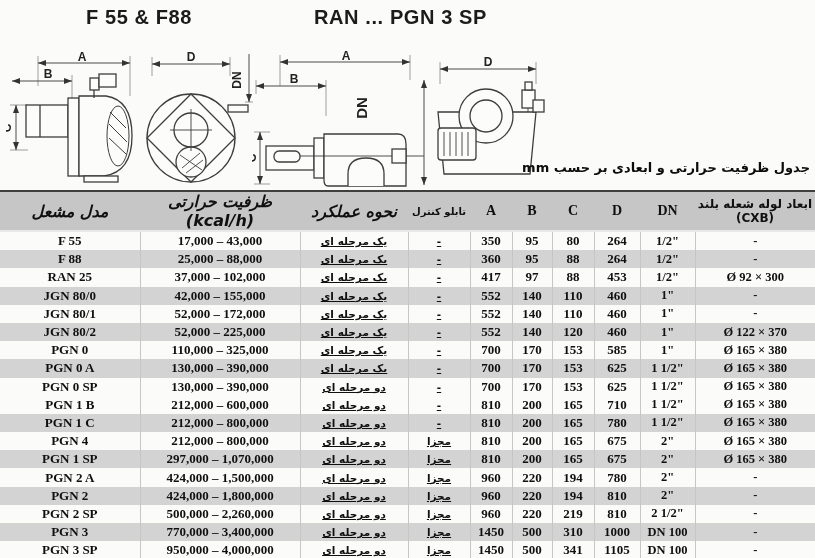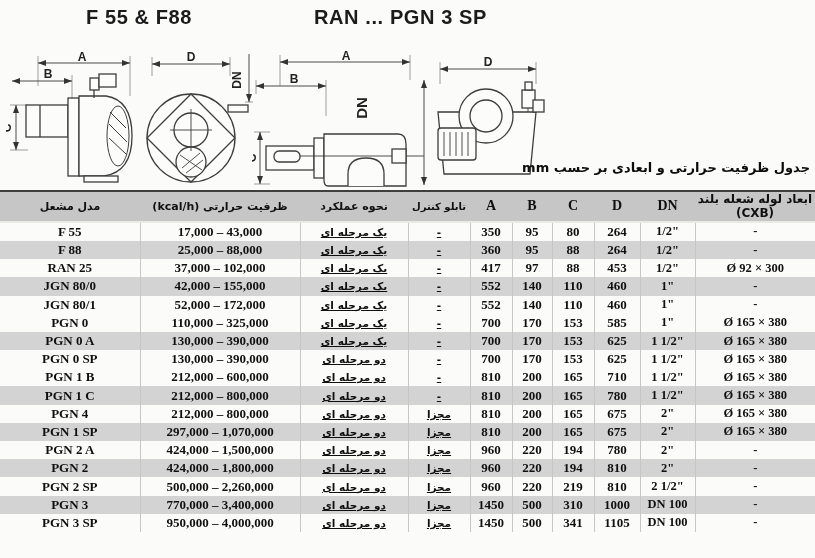--- a/index.html
+++ b/index.html
@@ -27,21 +27,21 @@
   #spec-table {
     position:absolute; left:0; top:190px; width:815px;
     border-collapse:collapse; table-layout:fixed;
     border-top:2px solid #3f3f3f;
   }
   #spec-table thead tr { height:23px; }
   #spec-table th {
     background:#c6c6c6; font-weight:bold; color:#101010;
     border-bottom:2px solid #e9e9e8; padding:0 2px; vertical-align:middle;
   }
-  th.fa  { font-size:11px; }
+  th.fa  { font-size:16px;font-style:italic; }
   th.sm  { font-size:10px; }
   th.lat { font-family:"Liberation Serif", serif; font-size:14px; }
   th.tiny{ font-size:12px; line-height:1.2; }
   #spec-table td {
     height:18.2px; text-align:center; font-weight:bold; color:#101010;
     border-left:1px solid rgba(60,60,60,.28); padding:0 2px;
     white-space:nowrap; overflow:hidden;
   }
   #spec-table td:first-child { border-left:none; }
   tr.alt td { background:#d3d3d3; }
@@ -299,20 +299,32 @@
     <td class="lat c-cap">52,000 – 172,000</td>
     <td class="fa c-op" dir="rtl">یک مرحله ای</td>
     <td class="fa c-ctl" dir="rtl">-</td>
     <td class="lat c-dim">552</td>
     <td class="lat c-dim">140</td>
     <td class="lat c-dim">110</td>
     <td class="lat c-dim">460</td>
     <td class="lat c-dn">1"</td>
     <td class="lat c-flame">-</td>
   </tr>
+        <tr class="alt">
+    <td class="lat c-model">JGN 80/2</td>
+    <td class="lat c-cap">52,000 – 225,000</td>
+    <td class="fa c-op" dir="rtl">یک مرحله ای</td>
+    <td class="fa c-ctl" dir="rtl">-</td>
+    <td class="lat c-dim">552</td>
+    <td class="lat c-dim">140</td>
+    <td class="lat c-dim">120</td>
+    <td class="lat c-dim">460</td>
+    <td class="lat c-dn">1"</td>
+    <td class="lat c-flame">Ø 122 × 370</td>
+  </tr>
         <tr>
     <td class="lat c-model">PGN 0</td>
     <td class="lat c-cap">110,000 – 325,000</td>
     <td class="fa c-op" dir="rtl">یک مرحله ای</td>
     <td class="fa c-ctl" dir="rtl">-</td>
     <td class="lat c-dim">700</td>
     <td class="lat c-dim">170</td>
     <td class="lat c-dim">153</td>
     <td class="lat c-dim">585</td>
     <td class="lat c-dn">1"</td>

